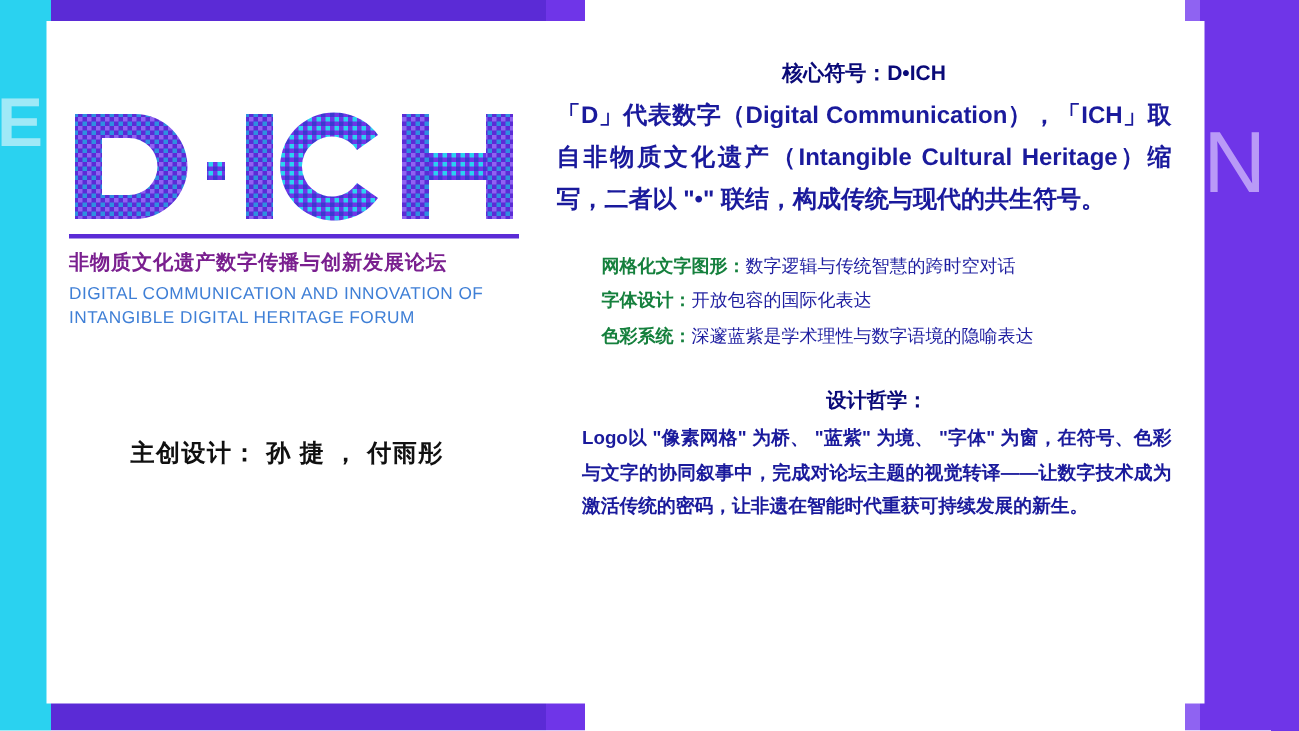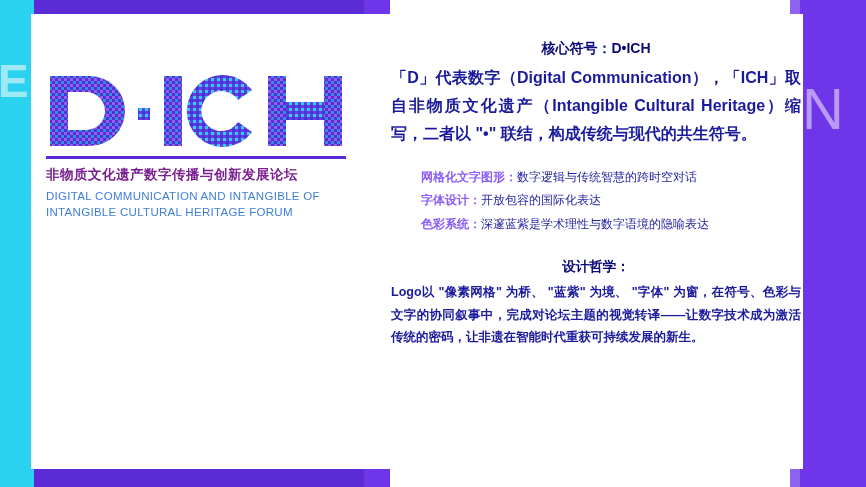--- a/index.html
+++ b/index.html
@@ -131,21 +131,21 @@
     left: 56px; top: 278px;
     font-size: 16px;
     font-weight: bold;
     color: #101010;
     letter-spacing: 1px;
   }
 
   
   .right-col {
     position: absolute;
-    left: 360px; top: 26px;
+    left: 340px; top: 26px;
     width: 410px;
   }
 
   .sec-title {
     text-align: center;
     font-size: 14px;
     font-weight: bold;
     color: #0a0a78;
     margin-bottom: 6px;
   }
@@ -161,26 +161,27 @@
     margin-top: 18px;
     padding-left: 18px;
   }
   .bullet {
     font-size: 12px;
     color: #1e1ea0;
     line-height: 1.95;
     white-space: nowrap;
   }
   .bullet b {
-    color: #8b5cf6;
+    color: #15803d;
     padding-left: 12px;
   }
 
   .philosophy {
     margin-top: 22px;
+    margin-left: 17px;
   }
   .phil-title {
     text-align: center;
     font-size: 13.5px;
     font-weight: bold;
     color: #0a0a78;
     margin-bottom: 5px;
   }
   .phil-body {
     font-size: 12.5px;
@@ -231,23 +232,24 @@
           <rect x="118" y="4" width="18" height="70" fill="url(#grid)"></rect>
 
           <path d="M206 18 a36 36 0 1 0 0 42 l-14 -10 a20 20 0 1 1 0 -22 Z" fill="url(#grid2)"></path>
 
           <rect x="222" y="4" width="18" height="70" fill="url(#grid)"></rect>
           <rect x="240" y="30" width="38" height="18" fill="url(#grid2)"></rect>
           <rect x="278" y="4" width="18" height="70" fill="url(#grid)"></rect>
         </svg>
         <div class="logo-rule"></div>
         <div class="logo-cn">非物质文化遗产数字传播与创新发展论坛</div>
-        <div class="logo-en">DIGITAL COMMUNICATION AND INTANGIBLE OF INTANGIBLE CULTURAL HERITAGE FORUM</div>
+        <div class="logo-en">DIGITAL COMMUNICATION AND INNOVATION OF INTANGIBLE DIGITAL HERITAGE FORUM</div>
       </div>
 
+      <div class="credits">主创设计： 孙 捷 ， 付雨彤</div>
     </div>
 
     <div class="right-col">
 
       <div class="sec-title">核心符号：D•ICH</div>
       <div class="sec-body">「D」代表数字（Digital Communication），「ICH」取自非物质文化遗产（Intangible Cultural Heritage）缩写，二者以 "•" 联结，构成传统与现代的共生符号。</div>
 
       <div class="bullets">
         <div class="bullet">
           <b>网格化文字图形：</b><span>数字逻辑与传统智慧的跨时空对话</span>

